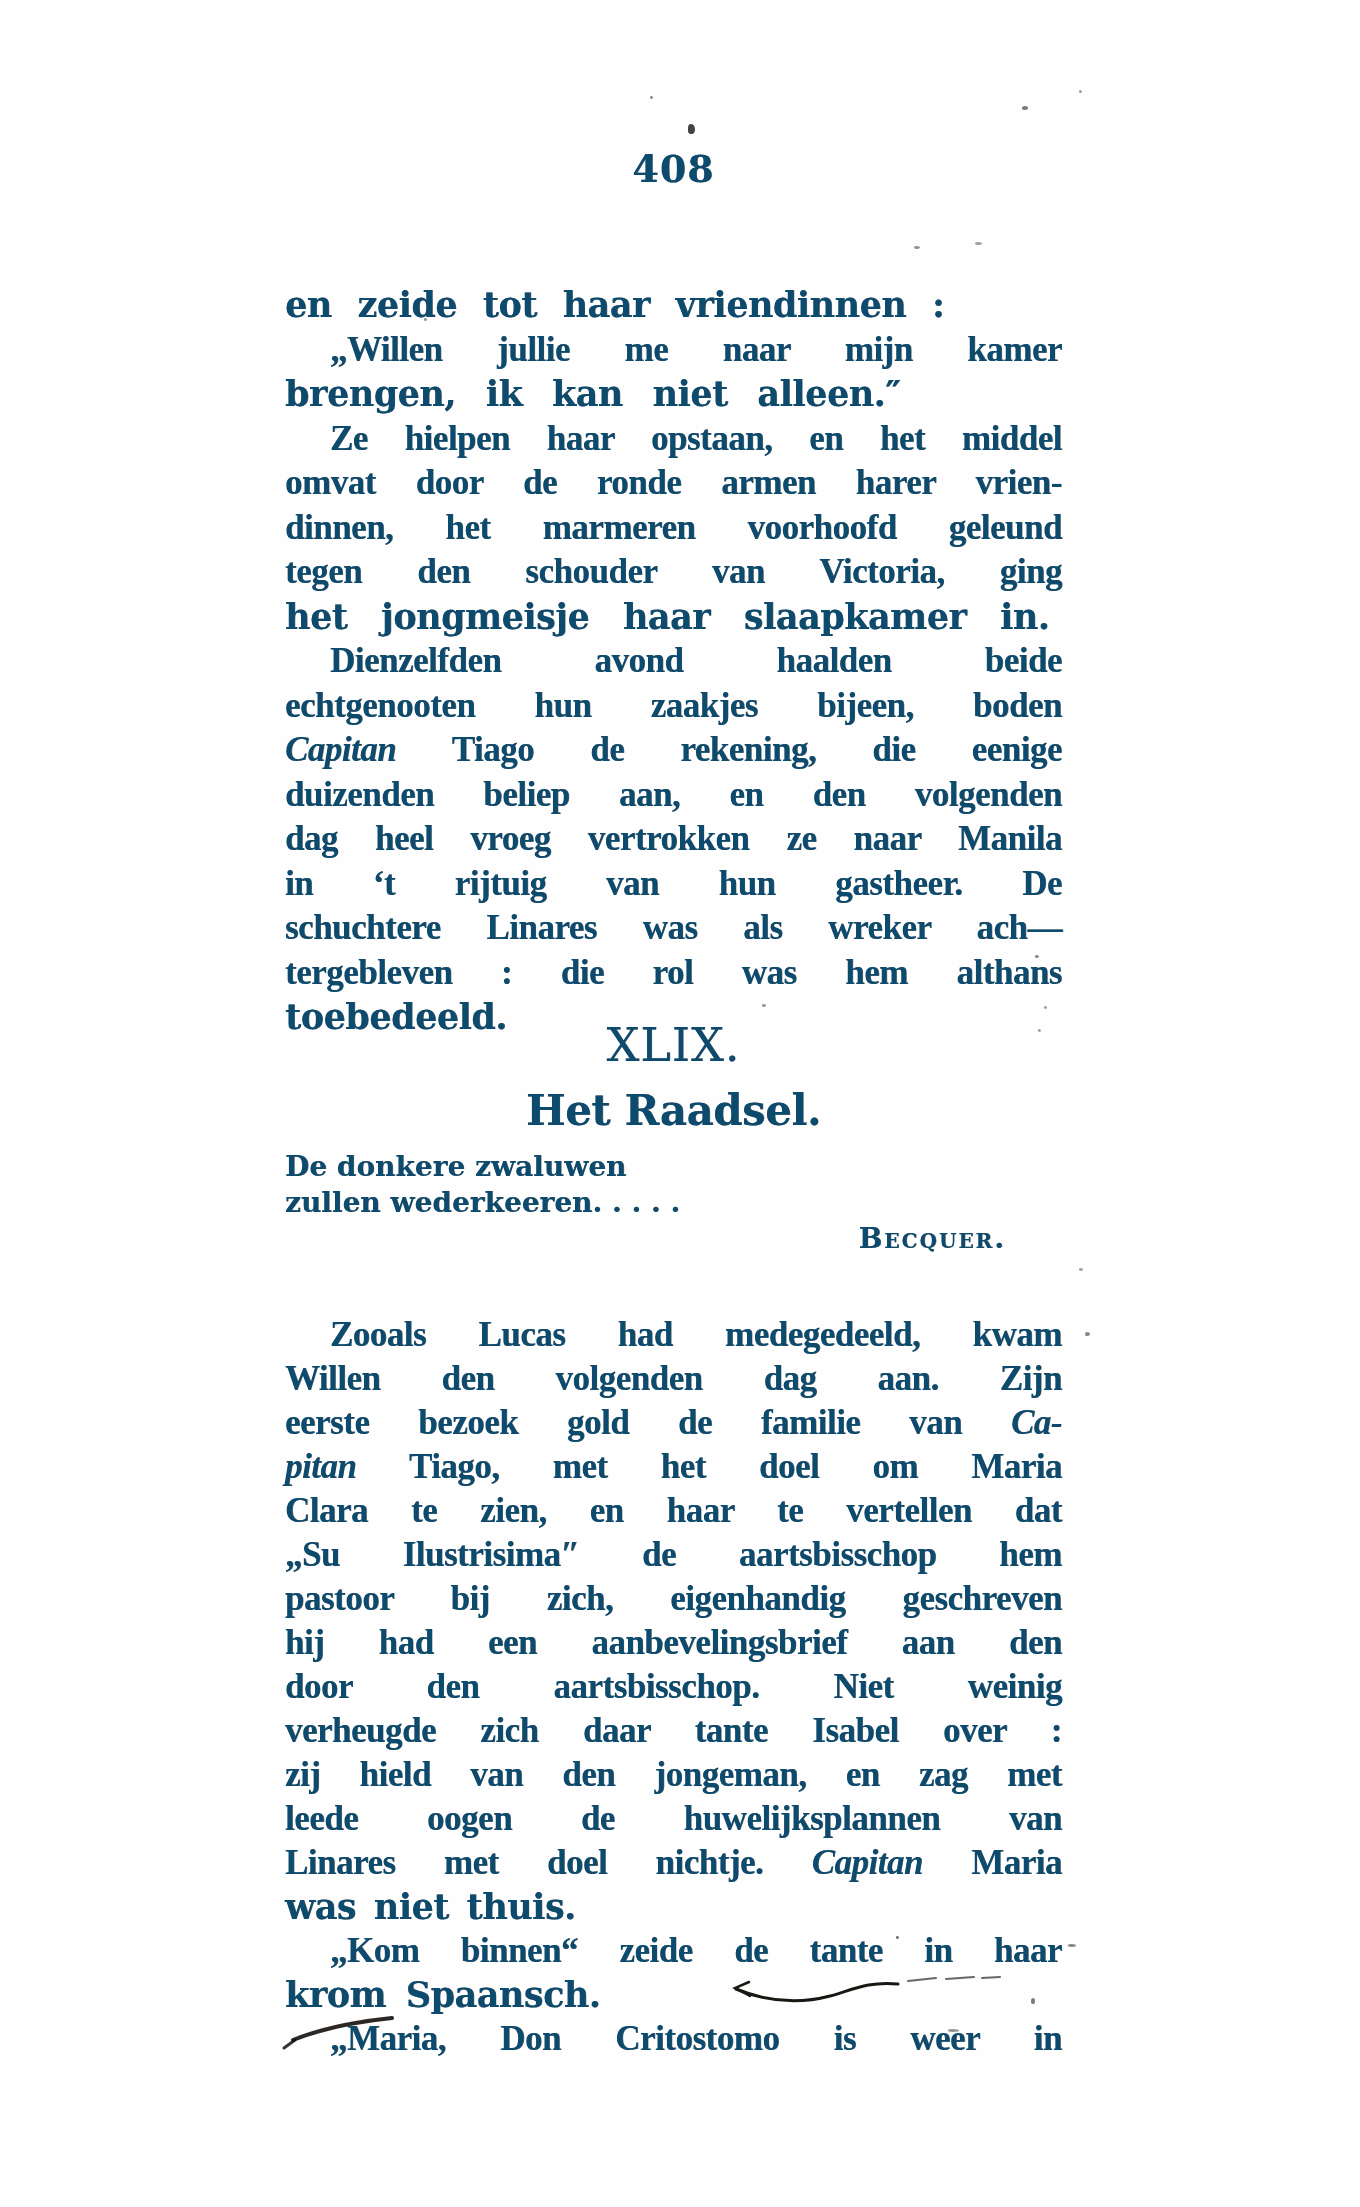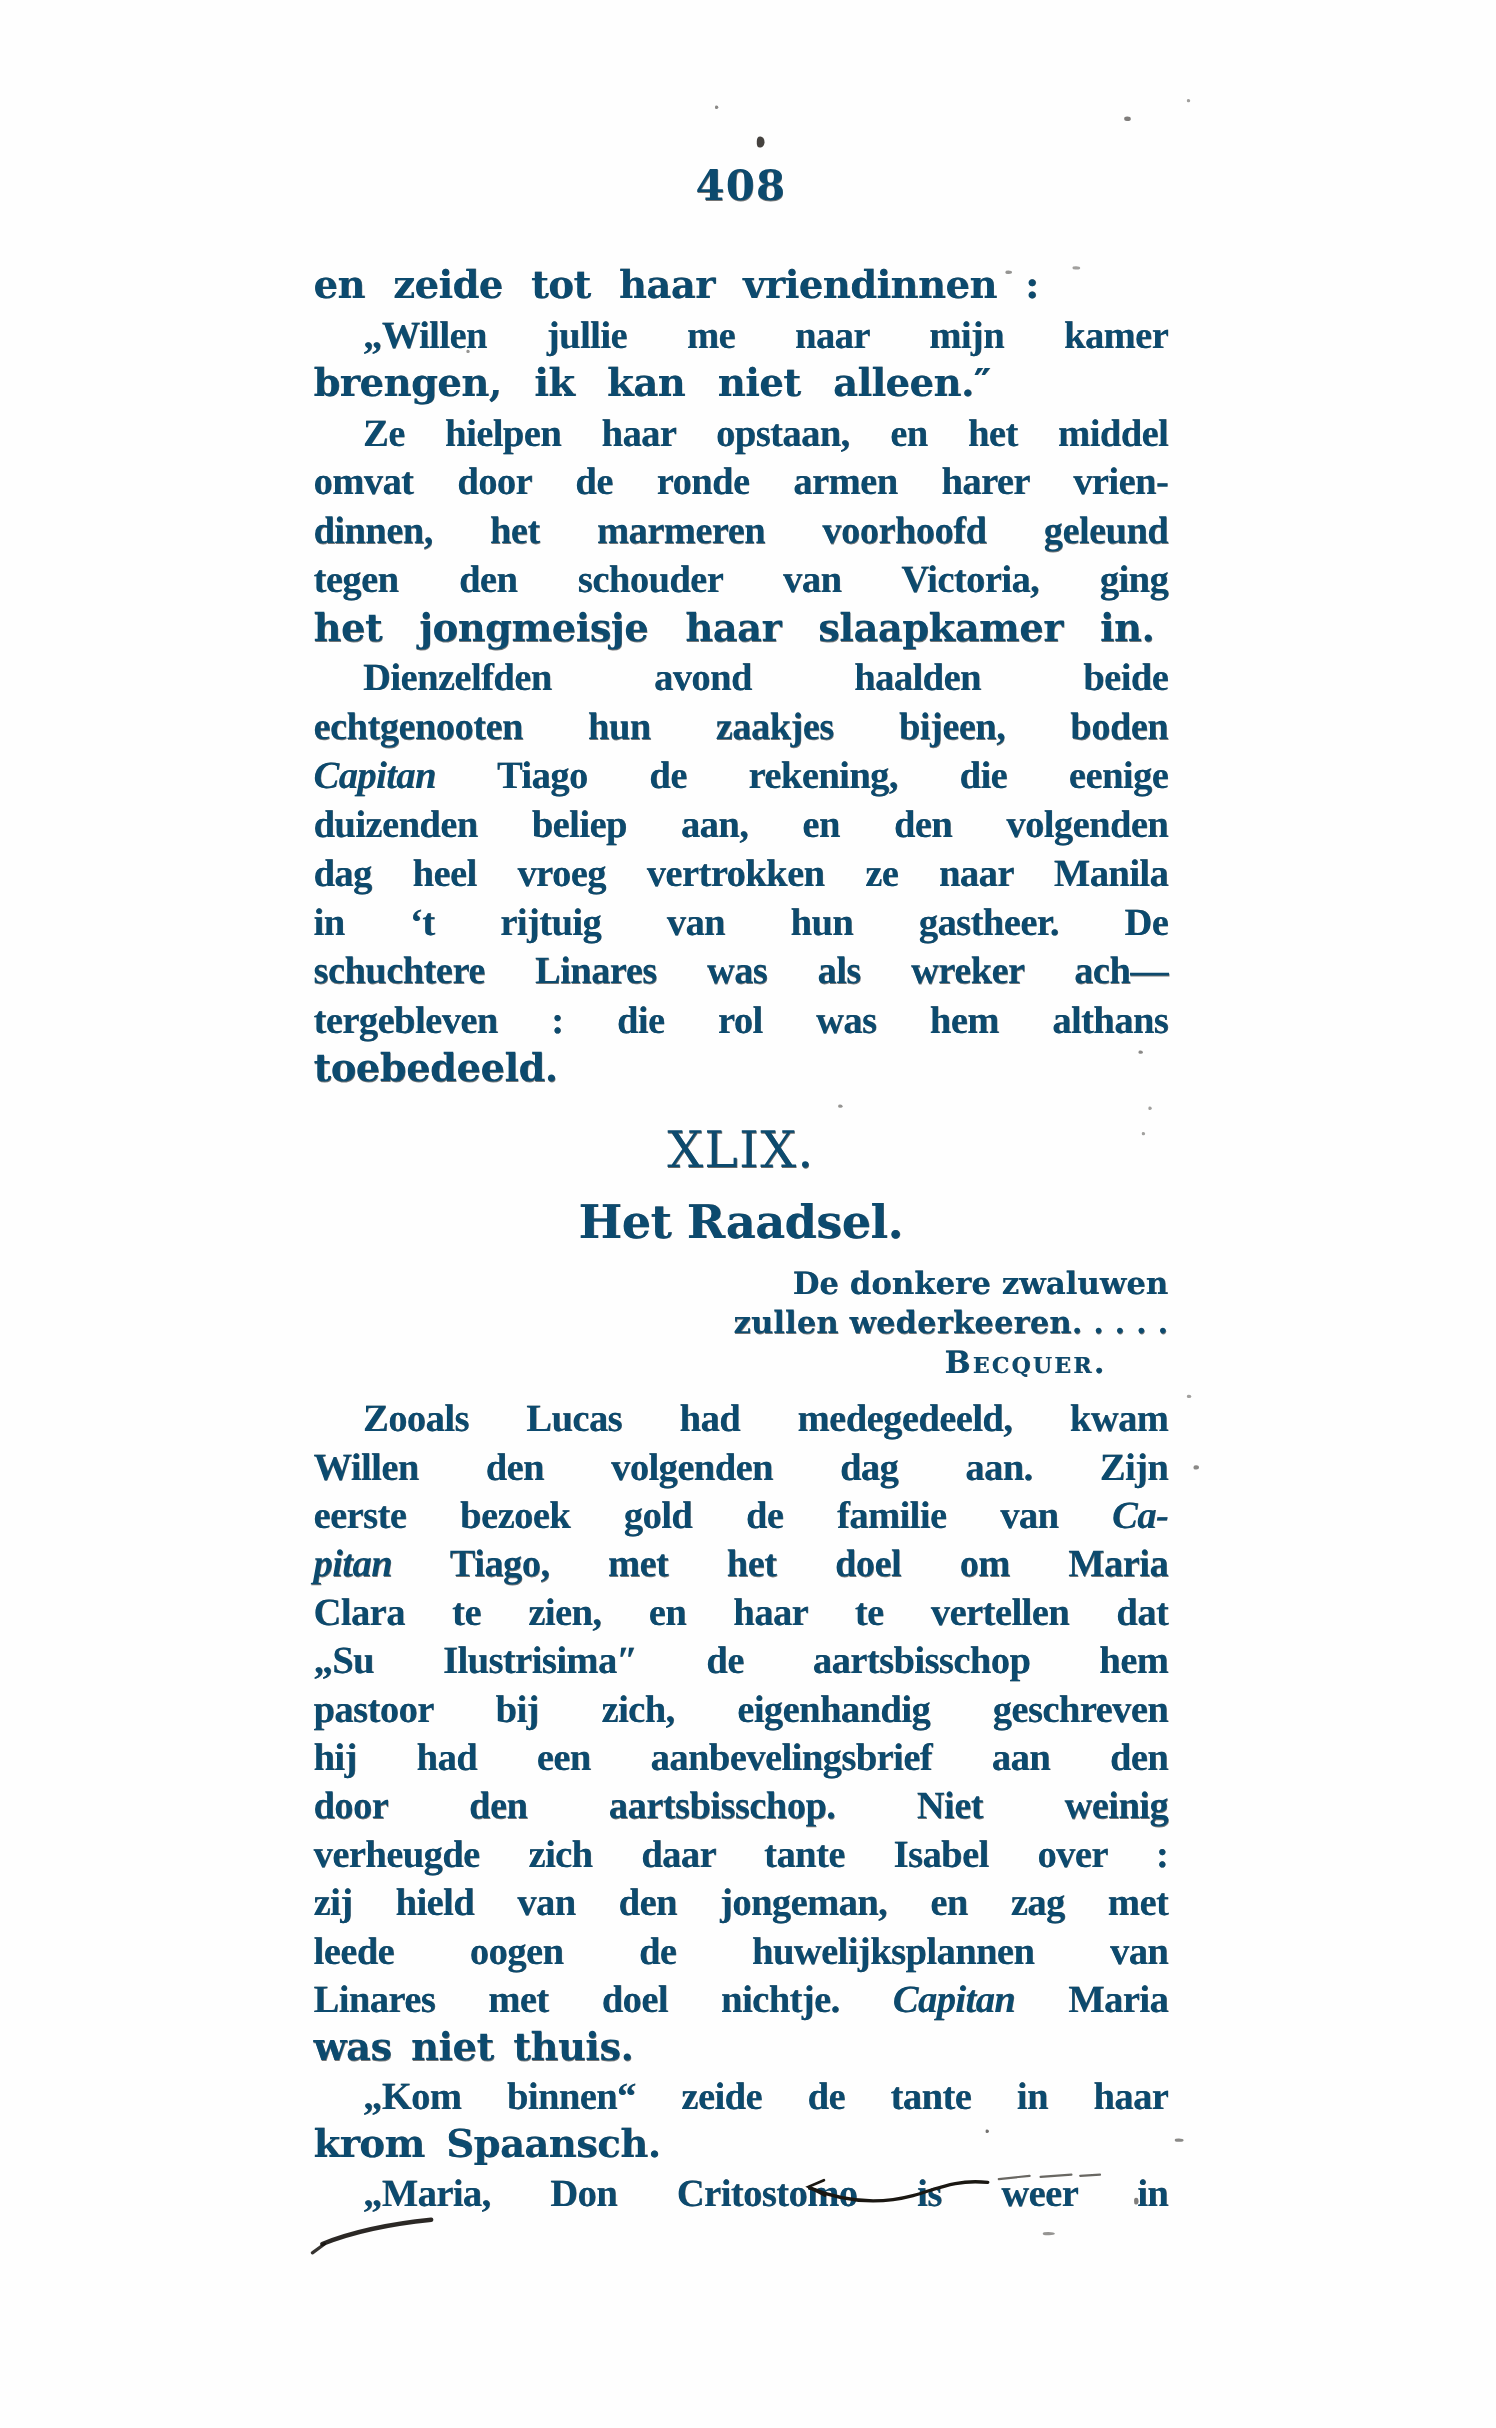--- a/index.html
+++ b/index.html
@@ -7,21 +7,21 @@
     position:relative;width:1360px;height:2207px;margin:0 auto;
     background:#fefefe;overflow:hidden;
     font-family:"DejaVu Serif", serif;
     color:#0c4a6e;
     text-shadow:0.4px 0.3px 0 rgba(10,8,5,0.55);
   }
   .pagenum{
     position:absolute;left:285px;top:146px;width:777px;
     text-align:center;font-size:38px;font-weight:700;letter-spacing:1px;
   }
-  .para{position:absolute;left:285px;width:777px;font-size:35px;font-weight:700;letter-spacing:-0.5px;}
+  .para{position:absolute;left:285px;width:777px;font-size:35px;font-weight:700;letter-spacing:-0.5px;margin-top:45px;}
   .p1{top:238px;}
   .p1 .tl{line-height:44.5px;}
   .p2{top:1268px;}
   .p2 .tl{line-height:44px;}
   .tl{white-space:normal;text-align:left;}
   .tl.ind{text-indent:45px;}
   .tl.just{text-align:justify;text-align-last:justify;font-family:Liberation Serif, serif;}
   .it{font-style:italic;}
   .chnum{
     position:absolute;left:285px;top:1020px;width:777px;line-height:50px;
@@ -29,21 +29,21 @@
     text-shadow:0.5px 0.4px 0 rgba(10,8,5,0.6);
   }
   .chtitle{
     position:absolute;left:285px;top:1086px;width:777px;line-height:50px;
     text-align:center;font-size:42px;font-weight:700;letter-spacing:-0.5px;
   }
   .epigraph{
     position:absolute;left:285px;top:1149px;width:777px;
     text-align:right;font-size:28px;font-weight:700;
   }
-  .epigraph .tl{line-height:36px;text-align:right;}
+  .epigraph .tl{line-height:36px;text-align:left;}
   .epi-attr{
     line-height:36px;padding-right:56px;
     font-variant:small-caps;letter-spacing:2px;font-size:28px;
   }
   .marks{position:absolute;left:0;top:0;pointer-events:none;}
   .speck{position:absolute;background:#16130f;border-radius:45% 55% 50% 40%;}
 </style>
 </head>
 <body>
 

